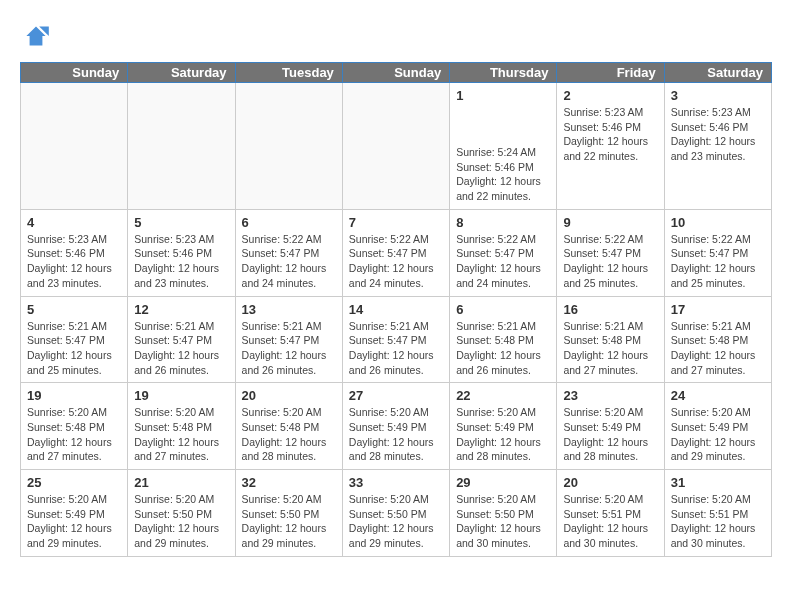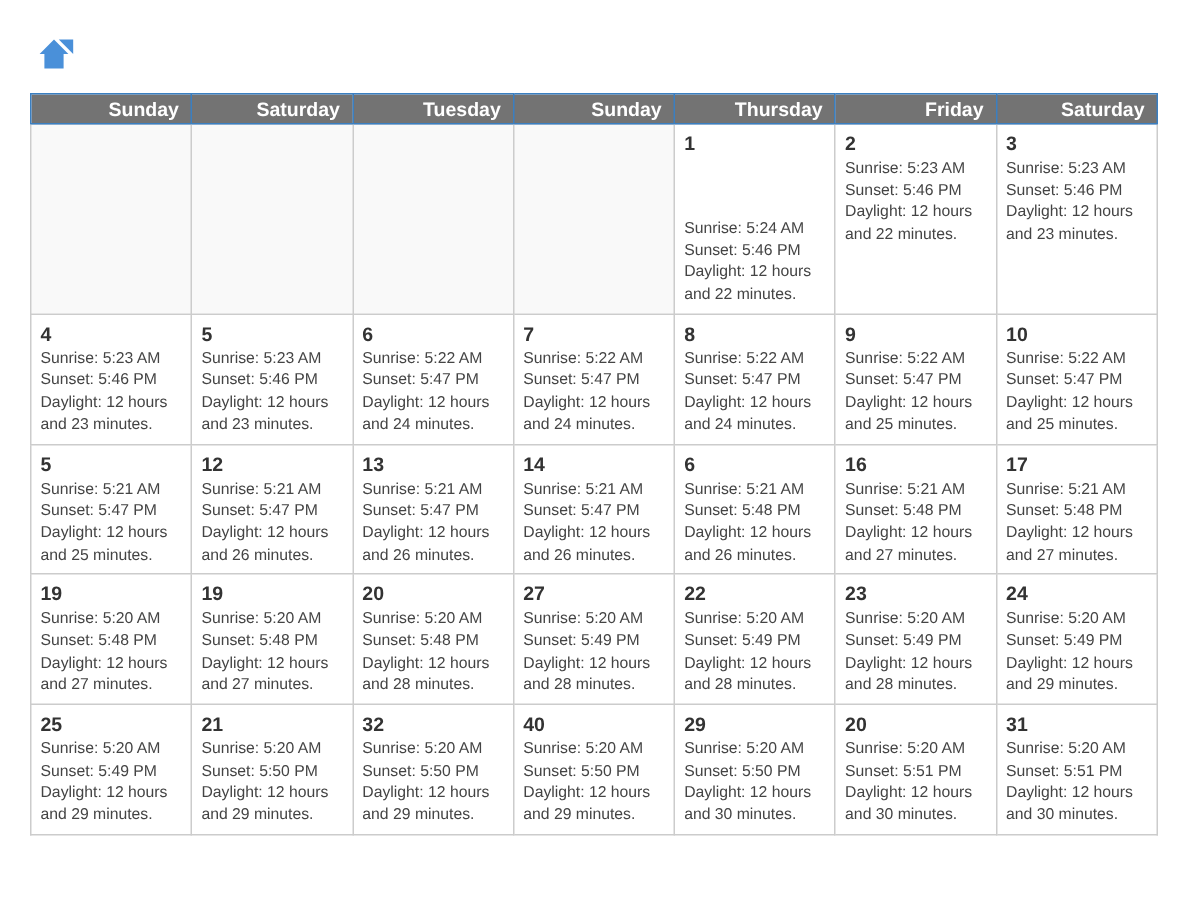--- a/index.html
+++ b/index.html
@@ -320,21 +320,21 @@
 and 29 minutes.</div>
         </td>
         <td>
           <div class="day-num">32</div>
           <div class="day-info" style="white-space: pre-line;">Sunrise: 5:20 AM
 Sunset: 5:50 PM
 Daylight: 12 hours
 and 29 minutes.</div>
         </td>
         <td>
-          <div class="day-num">40</div>
+          <div class="day-num">33</div>
           <div class="day-info" style="white-space: pre-line;">Sunrise: 5:20 AM
 Sunset: 5:50 PM
 Daylight: 12 hours
 and 29 minutes.</div>
         </td>
         <td>
           <div class="day-num">29</div>
           <div class="day-info" style="white-space: pre-line;">Sunrise: 5:20 AM
 Sunset: 5:50 PM
 Daylight: 12 hours

